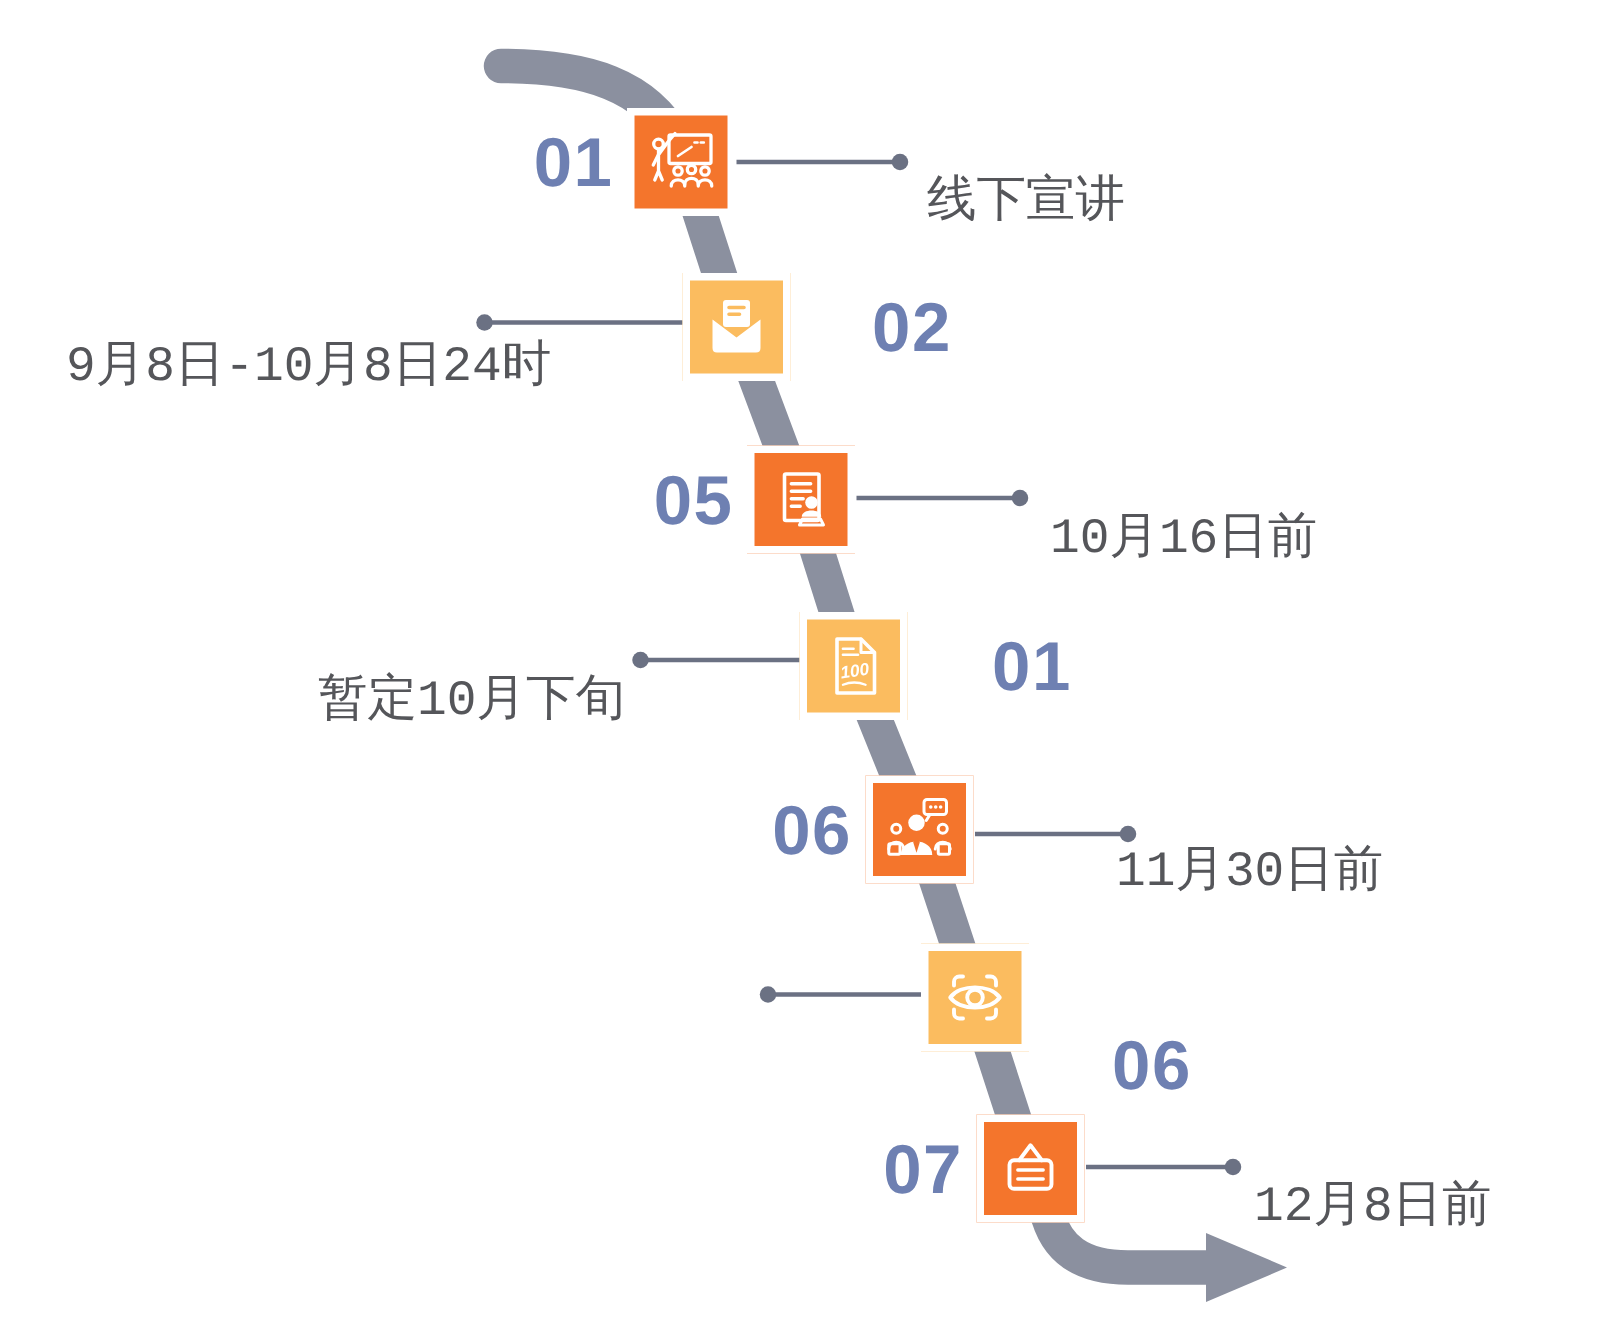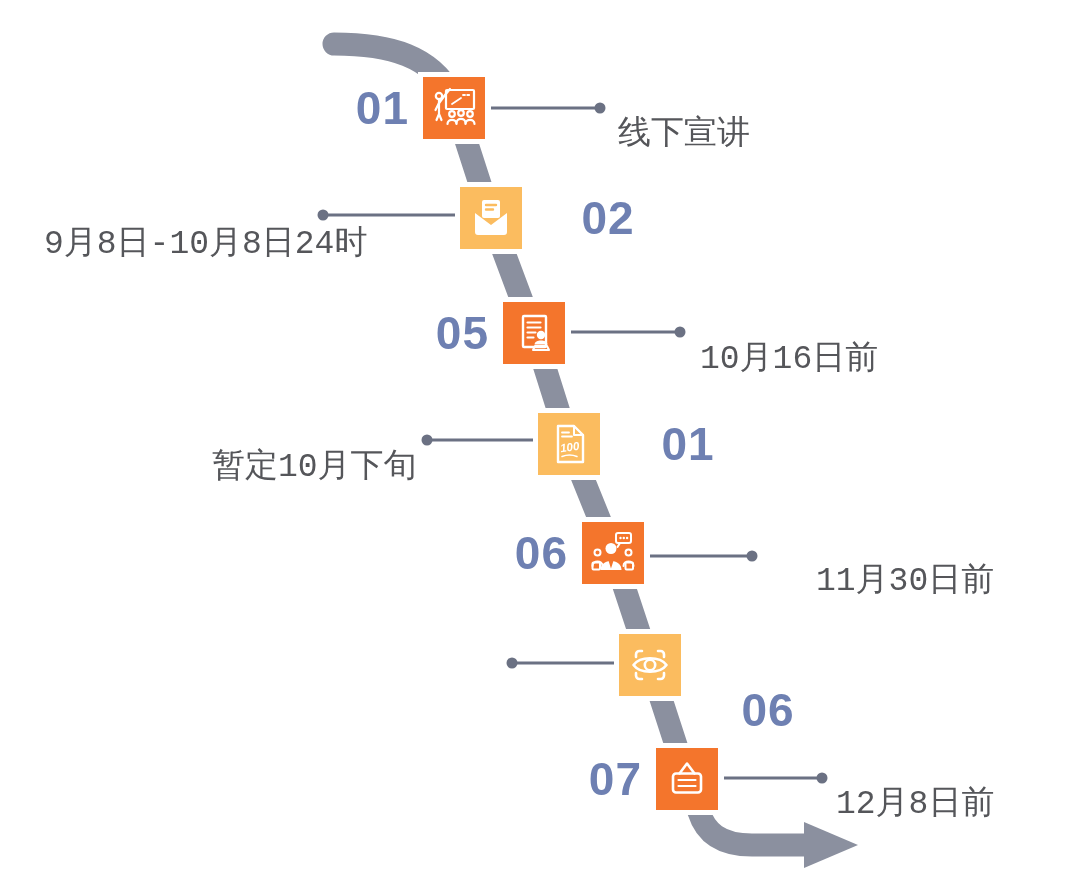--- a/index.html
+++ b/index.html
@@ -44,21 +44,21 @@
   .b5{left:577px;top:517px;} .b6{left:614px;top:629px;}
   .b7{left:651px;top:743px;}
   
   .n1{left:259px;top:85px;}  .n2{left:533px;top:195px;}
   .n3{left:339px;top:310px;} .n4{left:613px;top:421px;}
   .n5{left:418px;top:530px;} .n6{left:693px;top:642px;margin-top:45px;}
   .n7{left:492px;top:756px;}
   
   .l1{left:618px;top:115px;} .l2{left:44px;top:225px;}
   .l3{left:700px;top:340px;} .l4{left:212px;top:448px;}
-  .l5{left:816px;top:562px;} .l7{left:836px;top:785px;}
+  .l5{left:744px;top:562px;} .l7{left:836px;top:785px;}
   .icon-svg{display:block;}
 </style>
 </head>
 <body>
 
 <div id="canvas">
 
   <svg id="flow-svg" viewBox="0 0 1080 894">
 
     <path d="M334 44 C392 44 431 57 451 94 L491 218 L534 333 L569 444 L613 553 L650 665 L687 779 L699 812 C705 831 719 845 752 845 L806 845" fill="none" stroke="#8B909F" stroke-width="23" stroke-linecap="round" stroke-linejoin="round"></path>

